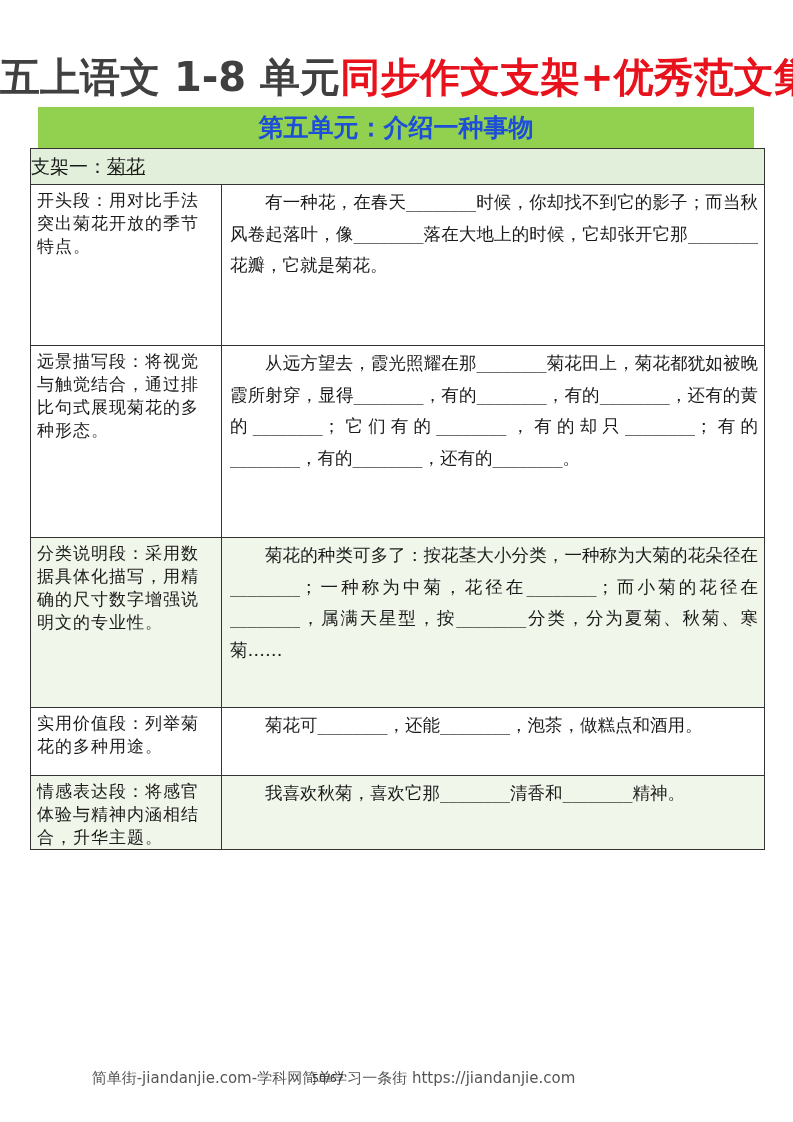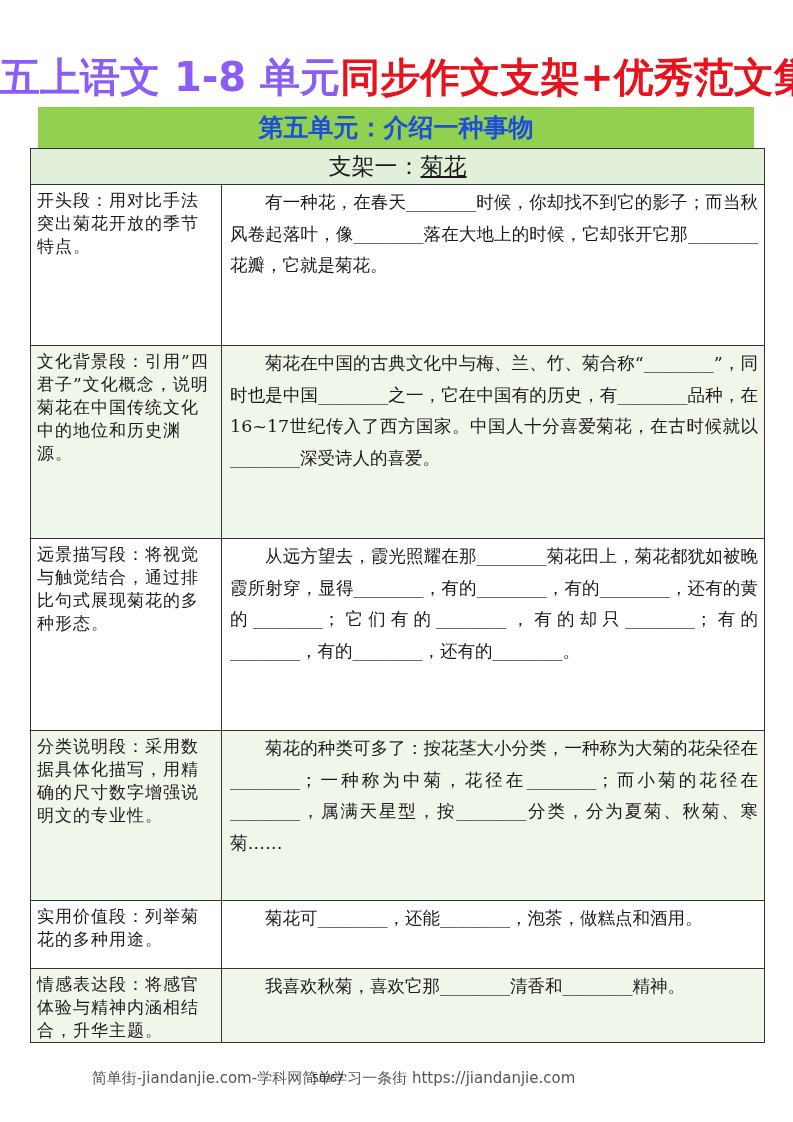--- a/index.html
+++ b/index.html
@@ -1,29 +1,29 @@
 <!DOCTYPE html>
 <html><head>
   <meta charset="utf-8">
   <style>
     html, body { margin: 0; padding: 0; background: #ffffff; }
     body { width: 793px; height: 1122px; position: relative; overflow: hidden;
       font-family: "DejaVu Serif", "Liberation Serif", serif; color: #1a1a1a; }
     .title { position: absolute; left: 0; top: 52px; width: 793px; text-align: center;
       font-family: "DejaVu Sans", "Liberation Sans", sans-serif; font-size: 40px; font-weight: bold;
       letter-spacing: 0px; line-height: 50px; white-space: nowrap; }
-    .title .black { color: #8b5cf6; }
+    .title .black { color: #404040; }
     .title .red { color: #e8121d; }
     .unit-bar { position: absolute; left: 38px; top: 107px; width: 716px; height: 41px;
       background: #92d050; text-align: center; line-height: 41px;
       font-family: "DejaVu Sans", "Liberation Sans", sans-serif; font-size: 25px; font-weight: bold; color: #1d4ed8; }
     table.frame { position: absolute; left: 30px; top: 148px; width: 734px; border-collapse: collapse; table-layout: fixed; }
     table.frame td { border: 1.5px solid #333; vertical-align: top; padding: 0; }
-    .sub-head { background: #e2efda; height: 35px; text-align: center;
-      font-family: "DejaVu Sans", "Liberation Sans", sans-serif; font-size: 23px; line-height: 35px; vertical-align: middle !important; }
+    .sub-head { background: #e2efda; height: 35px; 
+      font-family: "DejaVu Sans", "Liberation Sans", sans-serif; font-size: 19px; line-height: 35px; vertical-align: middle !important; }
     .sub-head .u { text-decoration: underline; }
     .left { font-size: 17px; line-height: 23px; padding: 4px 6px 0 6px !important; letter-spacing: 1px; }
     .right { font-size: 17.5px; line-height: 31.5px; padding: 2px 6px 0 8px !important; text-align: justify; margin-top: 44px; }
     .right p { margin: 0; text-indent: 2em; }
     .green td { background: #f0f6ea; }
     .white td { background: #ffffff; }
     .footer { position: absolute; left: 0; top: 1069px; width: 667px; text-align: center;
       font-family: "DejaVu Sans", "Liberation Sans", sans-serif; font-size: 15px; color: #555; }
     .pg { position: absolute; left: 312px; top: 1072px; font-family: "DejaVu Sans", sans-serif; font-size: 11px; color: #333; }
   </style>
@@ -40,26 +40,20 @@
       <col style="width:543px">
     </colgroup>
   <tbody>
       <tr>
     <td class="sub-head" colspan="2"><span>支架一：</span><span class="u">菊花</span></td>
   </tr>
   <tr class="white" style="height:161px">
     <td class="left">开头段：用对比手法突出菊花开放的季节特点。</td>
     <td class="right">
           <p>有一种花，在春天________时候，你却找不到它的影子；而当秋风卷起落叶，像________落在大地上的时候，它却张开它那________花瓣，它就是菊花。</p>
-        </td>
-  </tr>
-  <tr class="green" style="height:193px">
-    <td class="left">文化背景段：引用”四君子”文化概念，说明菊花在中国传统文化中的地位和历史渊源。</td>
-    <td class="right">
-          <p>菊花在中国的古典文化中与梅、兰、竹、菊合称“________”，同时也是中国________之一，它在中国有的历史，有________品种，在16~17世纪传入了西方国家。中国人十分喜爱菊花，在古时候就以________深受诗人的喜爱。</p>
         </td>
   </tr>
   <tr class="white" style="height:192px">
     <td class="left">远景描写段：将视觉与触觉结合，通过排比句式展现菊花的多种形态。</td>
     <td class="right">
           <p>从远方望去，霞光照耀在那________菊花田上，菊花都犹如被晚霞所射穿，显得________，有的________，有的________，还有的黄的________；它们有的________，有的却只________；有的________，有的________，还有的________。</p>
         </td>
   </tr>
   <tr class="green" style="height:170px">
     <td class="left">分类说明段：采用数据具体化描写，用精确的尺寸数字增强说明文的专业性。</td>

